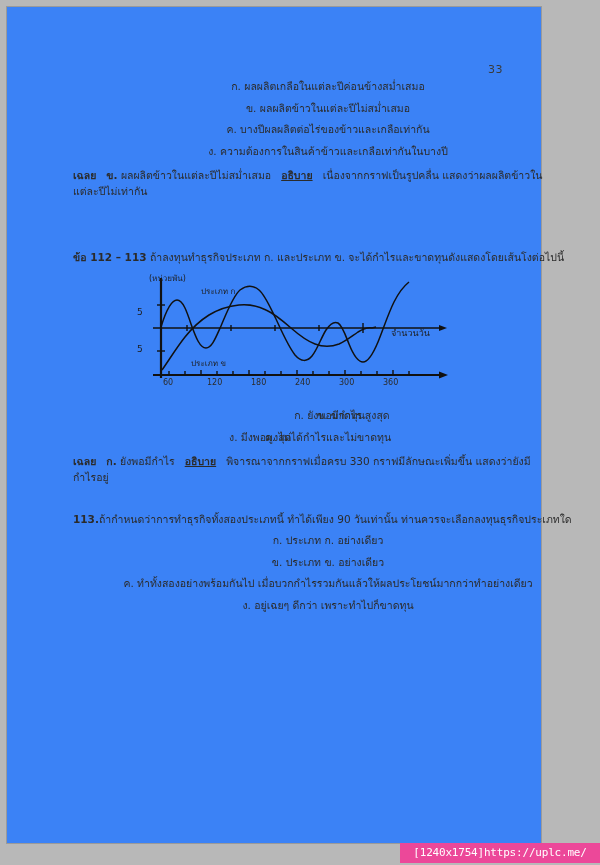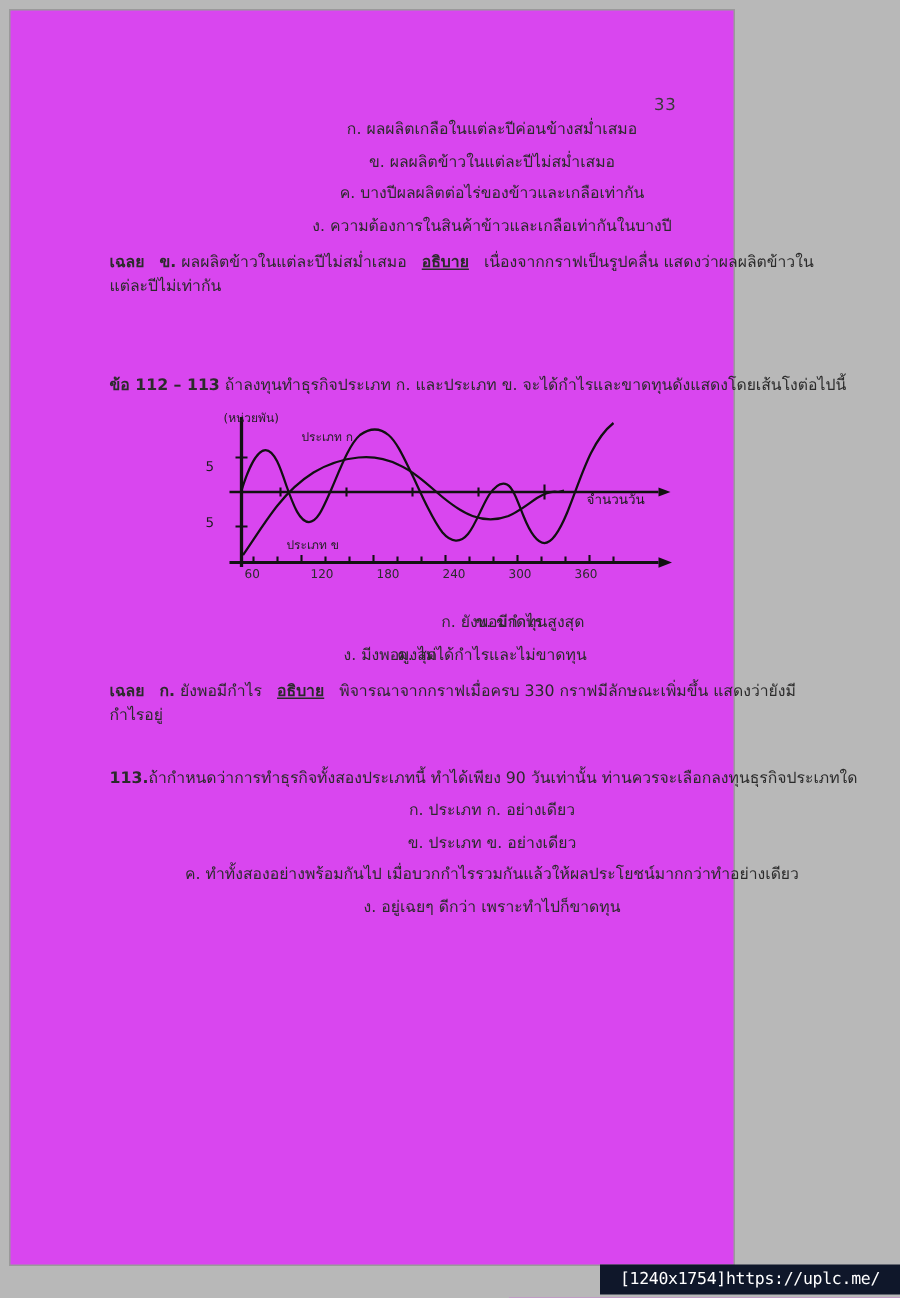--- a/index.html
+++ b/index.html
@@ -11,23 +11,23 @@
     width: 600px;
     height: 865px;
     position: relative;
     font-family: "DejaVu Sans", "Liberation Sans", sans-serif;
     overflow: hidden;
   }
   .page {
     position: absolute;
     left: 6px;
     top: 6px;
-    width: 484px;
+    width: 536px;
     height: 838px;
-    background: #d946ef;
+    background: #3b82f6;
     border: 1px solid #9a9a9a;
     box-sizing: border-box;
   }
   .page-number {
     position: absolute;
     right: 38px;
     top: 56px;
     font-size: 11px;
     color: #3a3a3a;
     letter-spacing: 0.5px;
@@ -114,21 +114,21 @@
     font-size: 8px;
     color: #2b2b2b;
   }
 
   .footer {
     position: absolute;
     left: 400px;
     top: 843px;
     width: 200px;
     height: 20px;
-    background: #0f172a;
+    background: #ec4899;
     color: #ffffff;
     font-family: "DejaVu Sans Mono", "Liberation Mono", monospace;
     font-size: 11px;
     line-height: 20px;
     text-align: center;
     letter-spacing: -0.2px;
   }
 </style>
 </head>
 <body>

